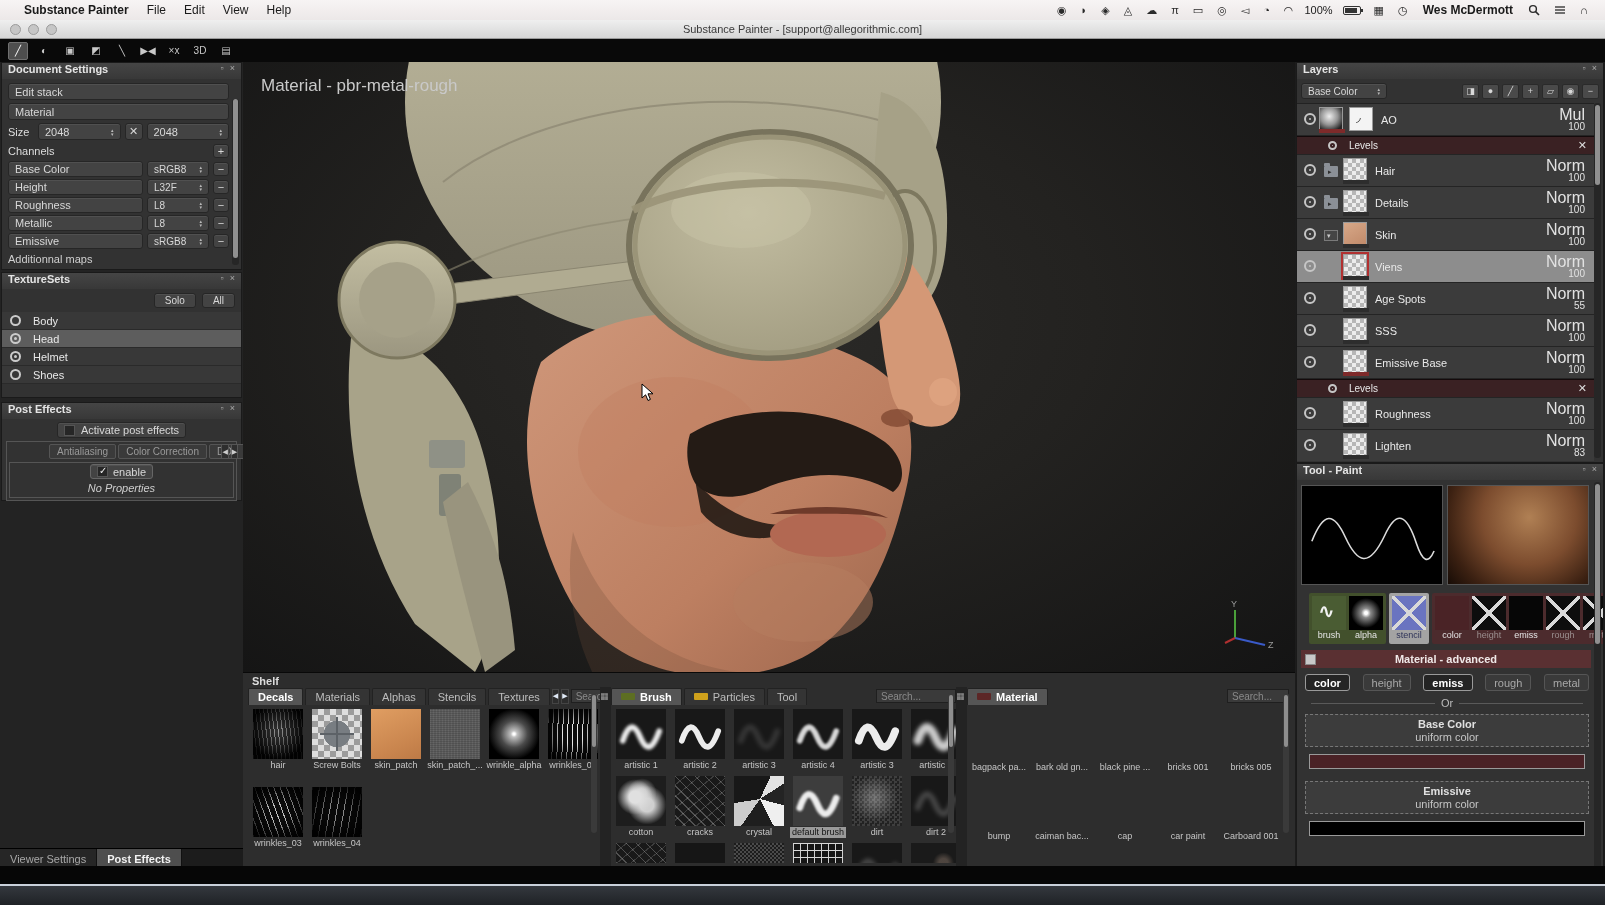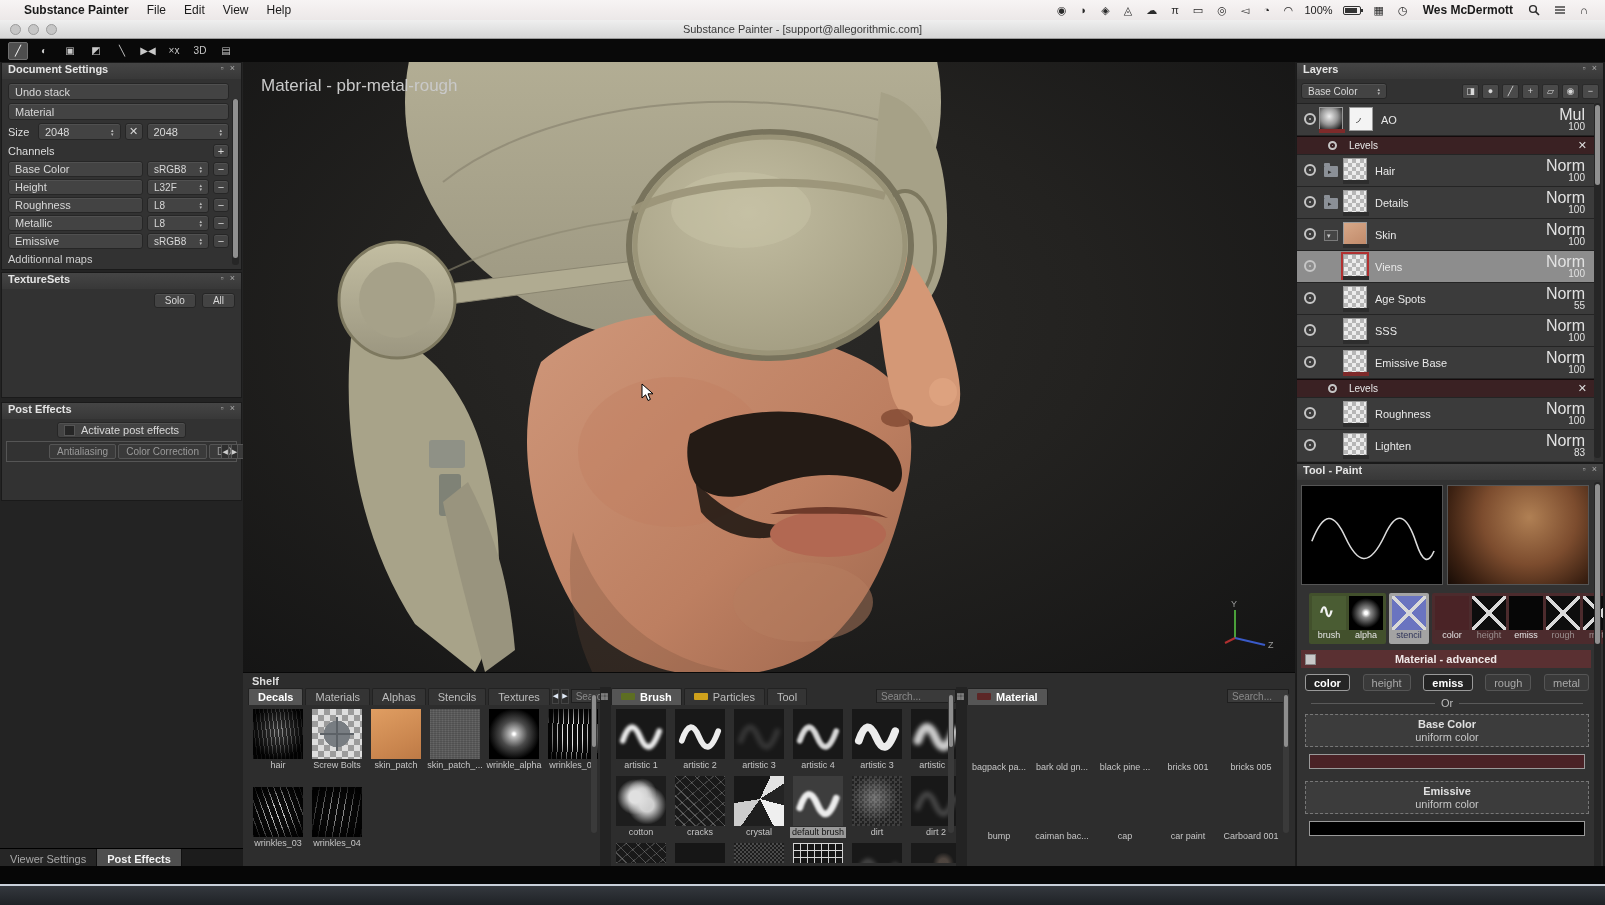--- a/index.html
+++ b/index.html
@@ -328,21 +328,21 @@
     </div>
 
   <div class="leftbg"></div>
 
   <div class="panel docset">
     <div class="phead">
         <span>Document Settings</span>
       <span class="pico"><span>▫</span><span>×</span></span>
     </div>
     <div class="ds-body">
-      <div class="btnish ds-row">Undo stack</div>
+      <div class="btnish ds-row">Edit stack</div>
       <div class="btnish ds-row">Material</div>
       <div class="ds-size">
         <span class="lab">Size</span>
         <div class="btnish">
             <span>2048</span>
             <span class="spin">
               <span>▴</span>
               <span>▾</span>
             </span>
           </div>
@@ -430,20 +430,42 @@
 
   <div class="panel texsets">
     <div class="phead">
         <span>TextureSets</span>
       <span class="pico"><span>▫</span><span>×</span></span>
     </div>
     <div class="ts-btns">
       <div class="btnish">Solo</div>
       <div class="btnish">All</div>
     </div>
+    <div>
+
+        <div class="tsrow">
+          <span class="radio off"></span>
+          <span class="tsname">Body</span>
+        </div>
+
+        <div class="tsrow selected">
+          <span class="radio on"></span>
+          <span class="tsname">Head</span>
+        </div>
+
+        <div class="tsrow">
+          <span class="radio on"></span>
+          <span class="tsname">Helmet</span>
+        </div>
+
+        <div class="tsrow">
+          <span class="radio off"></span>
+          <span class="tsname">Shoes</span>
+        </div>
+      </div>
   </div>
 
   <div class="panel posteff">
     <div class="phead">
         <span>Post Effects</span>
       <span class="pico"><span>▫</span><span>×</span></span>
     </div>
     <div class="pe-activate">
       <div class="btnish">
           <span class="cbox"></span>
@@ -453,20 +475,29 @@
     <div class="pe-box">
       <div class="pe-tabs">
         <span style="display:flex;gap:2px;flex:1;">
 
         <span class="pe-tab">Antialiasing</span>
             <span class="pe-tab">Color Correction</span>
             <span class="pe-tab">DOF</span>
           </span>
         <span class="pe-arrow">◀</span>
         <span class="pe-arrow">▶</span>
+      </div>
+      <div class="pe-inner">
+        <div class="pe-enable">
+            <div class="btnish">
+              <span class="cbox checked"></span>
+              <span>enable</span>
+            </div>
+          </div>
+        <div class="noprops">No Properties</div>
       </div>
     </div>
   </div>
 
   <div class="lbtabs">
 
   <div class="lbtab">Viewer Settings</div>
       <div class="lbtab active">Post Effects</div>
     </div>
 

